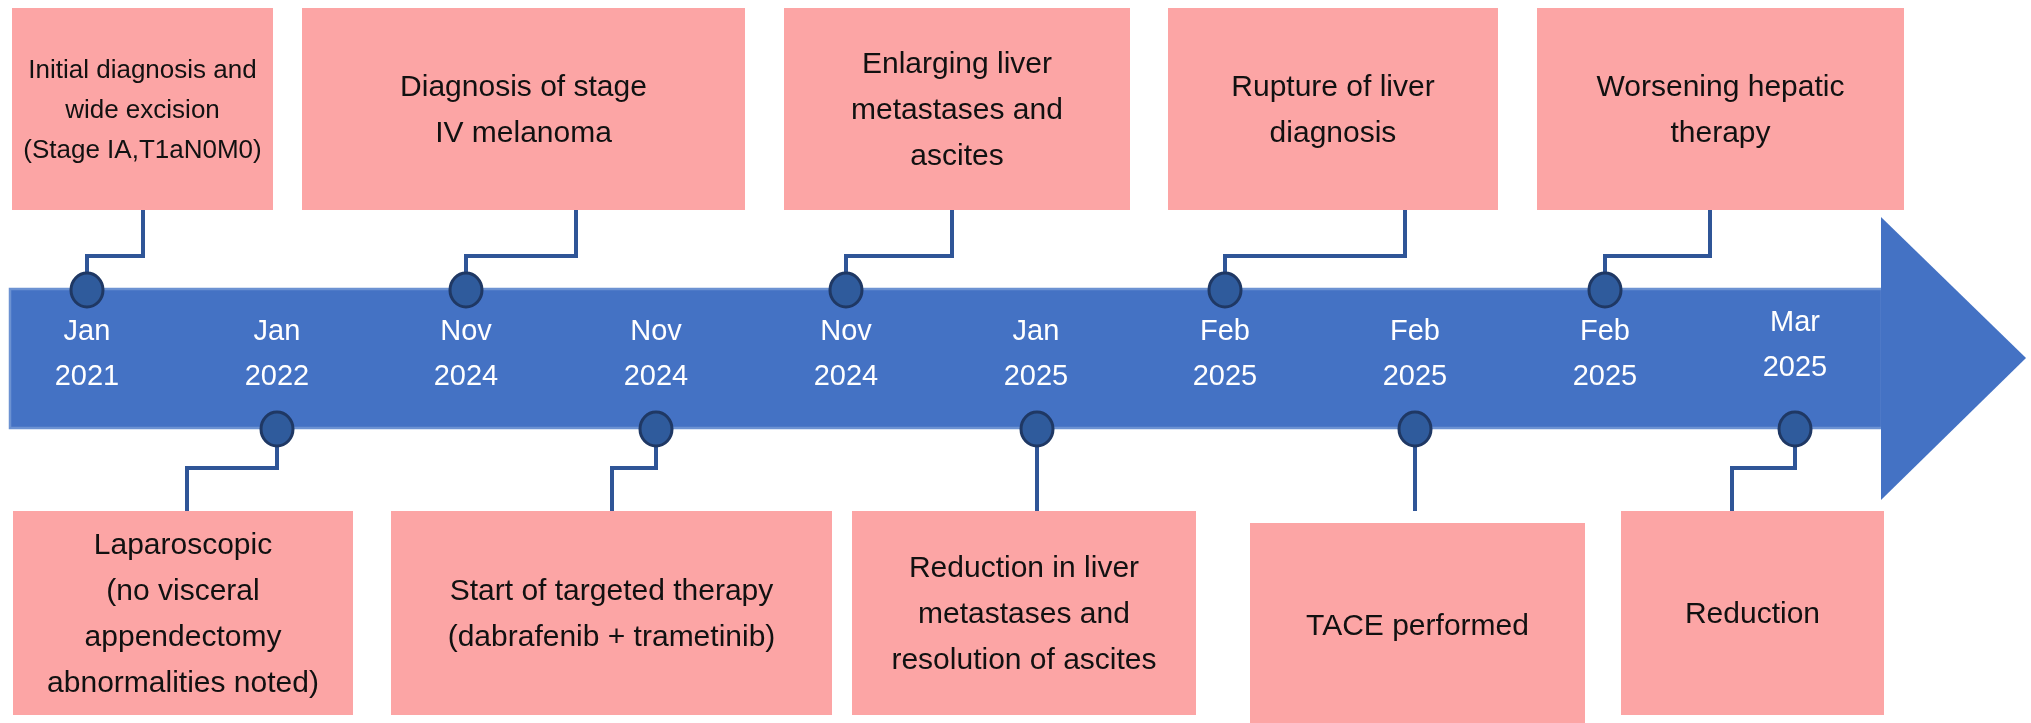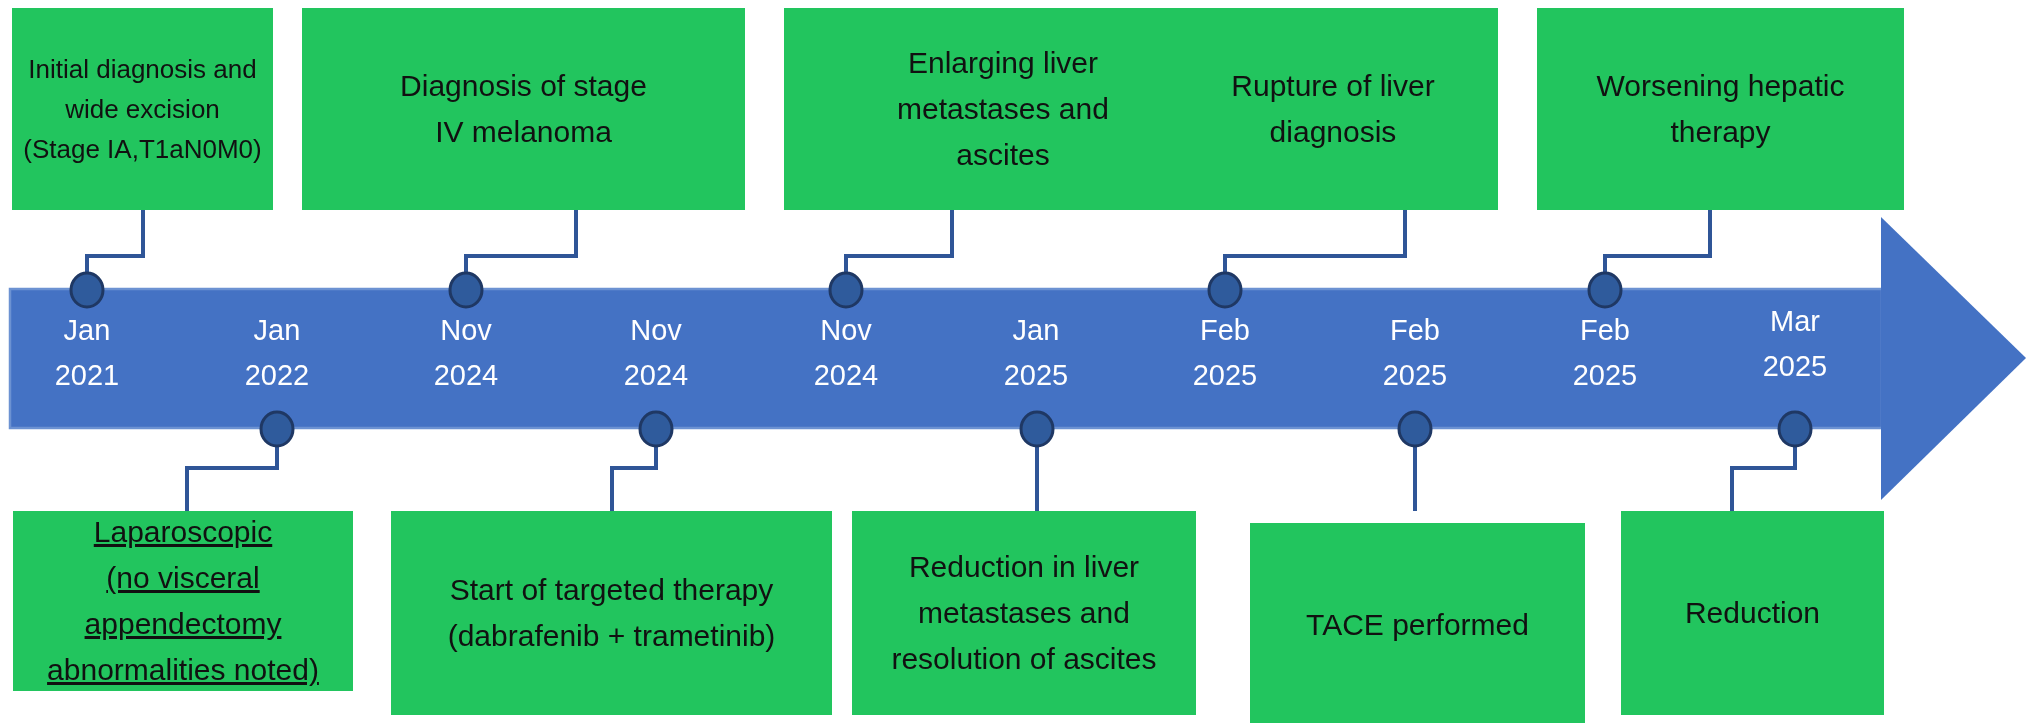--- a/index.html
+++ b/index.html
@@ -17,21 +17,21 @@
   }
   #timeline-svg {
     position: absolute;
     left: 0;
     top: 0;
     width: 2031px;
     height: 723px;
   }
   .event-box {
     position: absolute;
-    background: #22c55e;
+    background: #fca5a5;
     display: flex;
     flex-direction: column;
     align-items: center;
     justify-content: center;
     text-align: center;
     color: #111111;
     font-size: 30px;
     line-height: 46px;
   }
   .event-box.small-font {
@@ -130,34 +130,34 @@
   <div id="events-root">
       <div class="event-box small-font" style="left: 12px; width: 261px; top: 8px; height: 202px;">
         <div class="event-line">Initial diagnosis and</div>
         <div class="event-line">wide excision</div>
         <div class="event-line">(Stage IA,T1aN0M0)</div>
       </div>
       <div class="event-box" style="left: 302px; width: 443px; top: 8px; height: 202px;">
         <div class="event-line">Diagnosis of stage</div>
         <div class="event-line">IV melanoma</div>
       </div>
-      <div class="event-box" style="left: 784px; width: 346px; top: 8px; height: 202px; padding-left: 46px;">
+      <div class="event-box" style="left: 784px; width: 346px; top: 8px; height: 202px;">
         <div class="event-line">Enlarging liver</div>
         <div class="event-line">metastases and</div>
         <div class="event-line">ascites</div>
       </div>
       <div class="event-box" style="left: 1168px; width: 330px; top: 8px; height: 202px;">
         <div class="event-line">Rupture of liver</div>
         <div class="event-line">diagnosis</div>
       </div>
       <div class="event-box" style="left: 1537px; width: 367px; top: 8px; height: 202px;">
         <div class="event-line">Worsening hepatic</div>
         <div class="event-line">therapy</div>
       </div>
-      <div class="event-box" style="left: 13px; width: 340px; top: 511px; height: 180px; text-decoration: underline;">
+      <div class="event-box" style="left: 13px; width: 340px; top: 511px; height: 204px;">
         <div class="event-line">Laparoscopic</div>
         <div class="event-line">(no visceral</div>
         <div class="event-line">appendectomy</div>
         <div class="event-line">abnormalities noted)</div>
       </div>
       <div class="event-box" style="left: 391px; width: 441px; top: 511px; height: 204px;">
         <div class="event-line">Start of targeted therapy</div>
         <div class="event-line">(dabrafenib + trametinib)</div>
       </div>
       <div class="event-box" style="left: 852px; width: 344px; top: 511px; height: 204px;">

